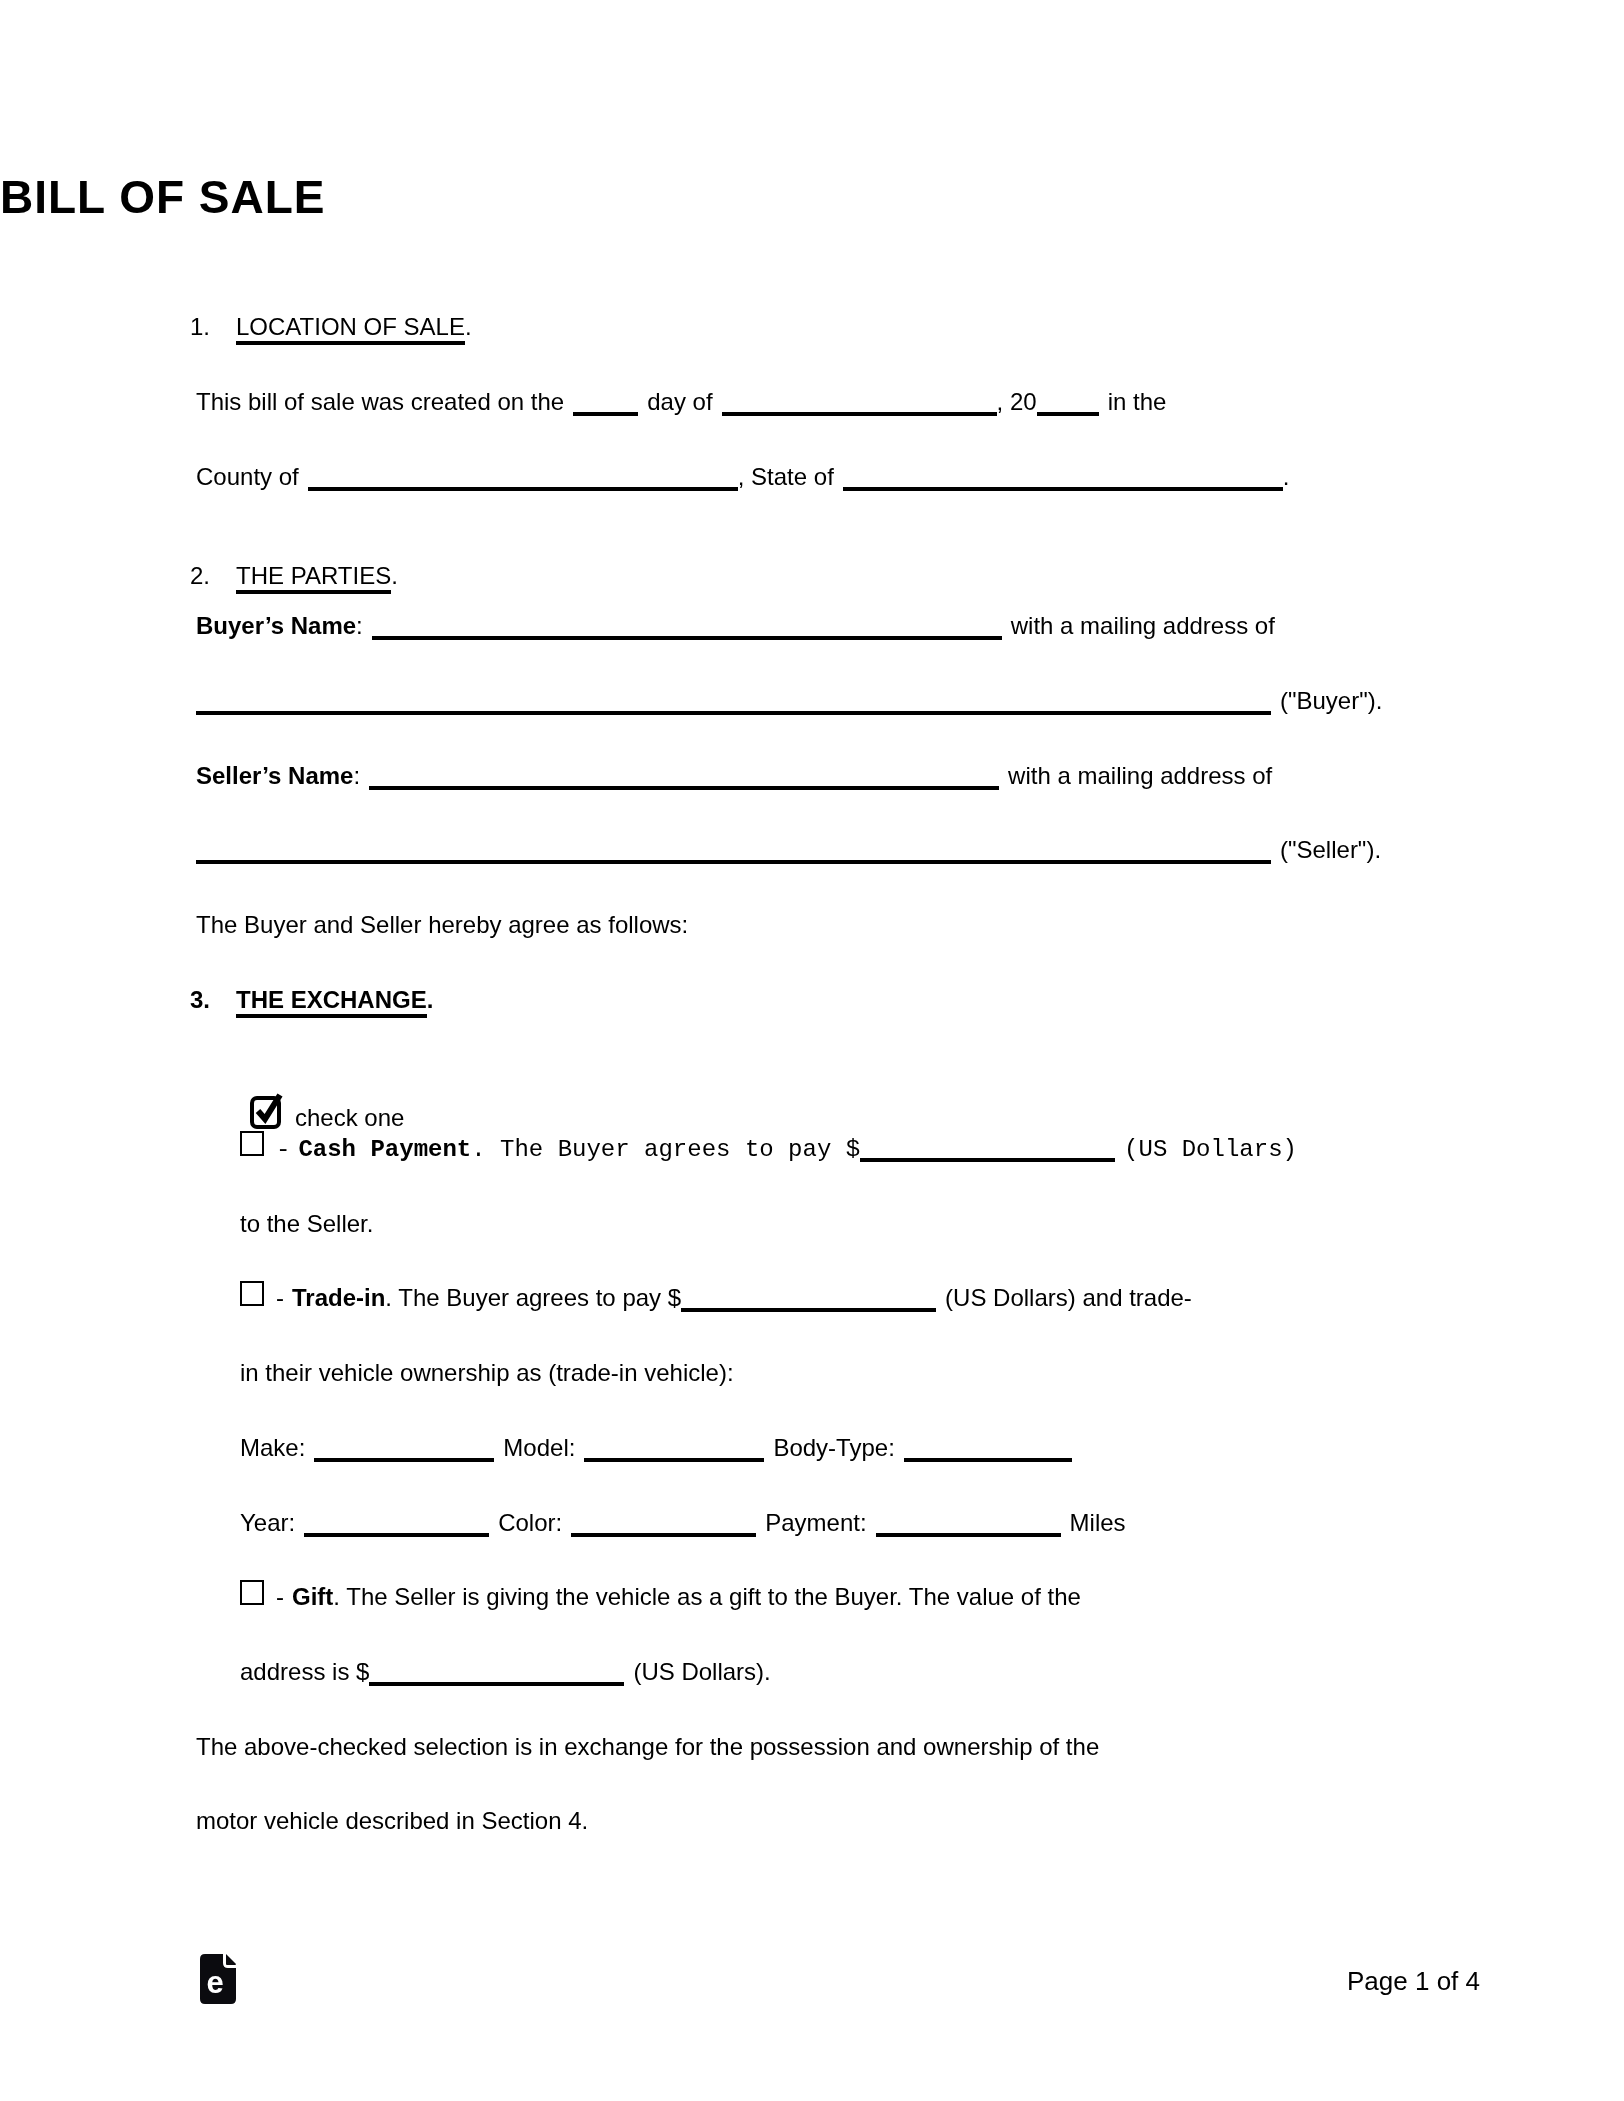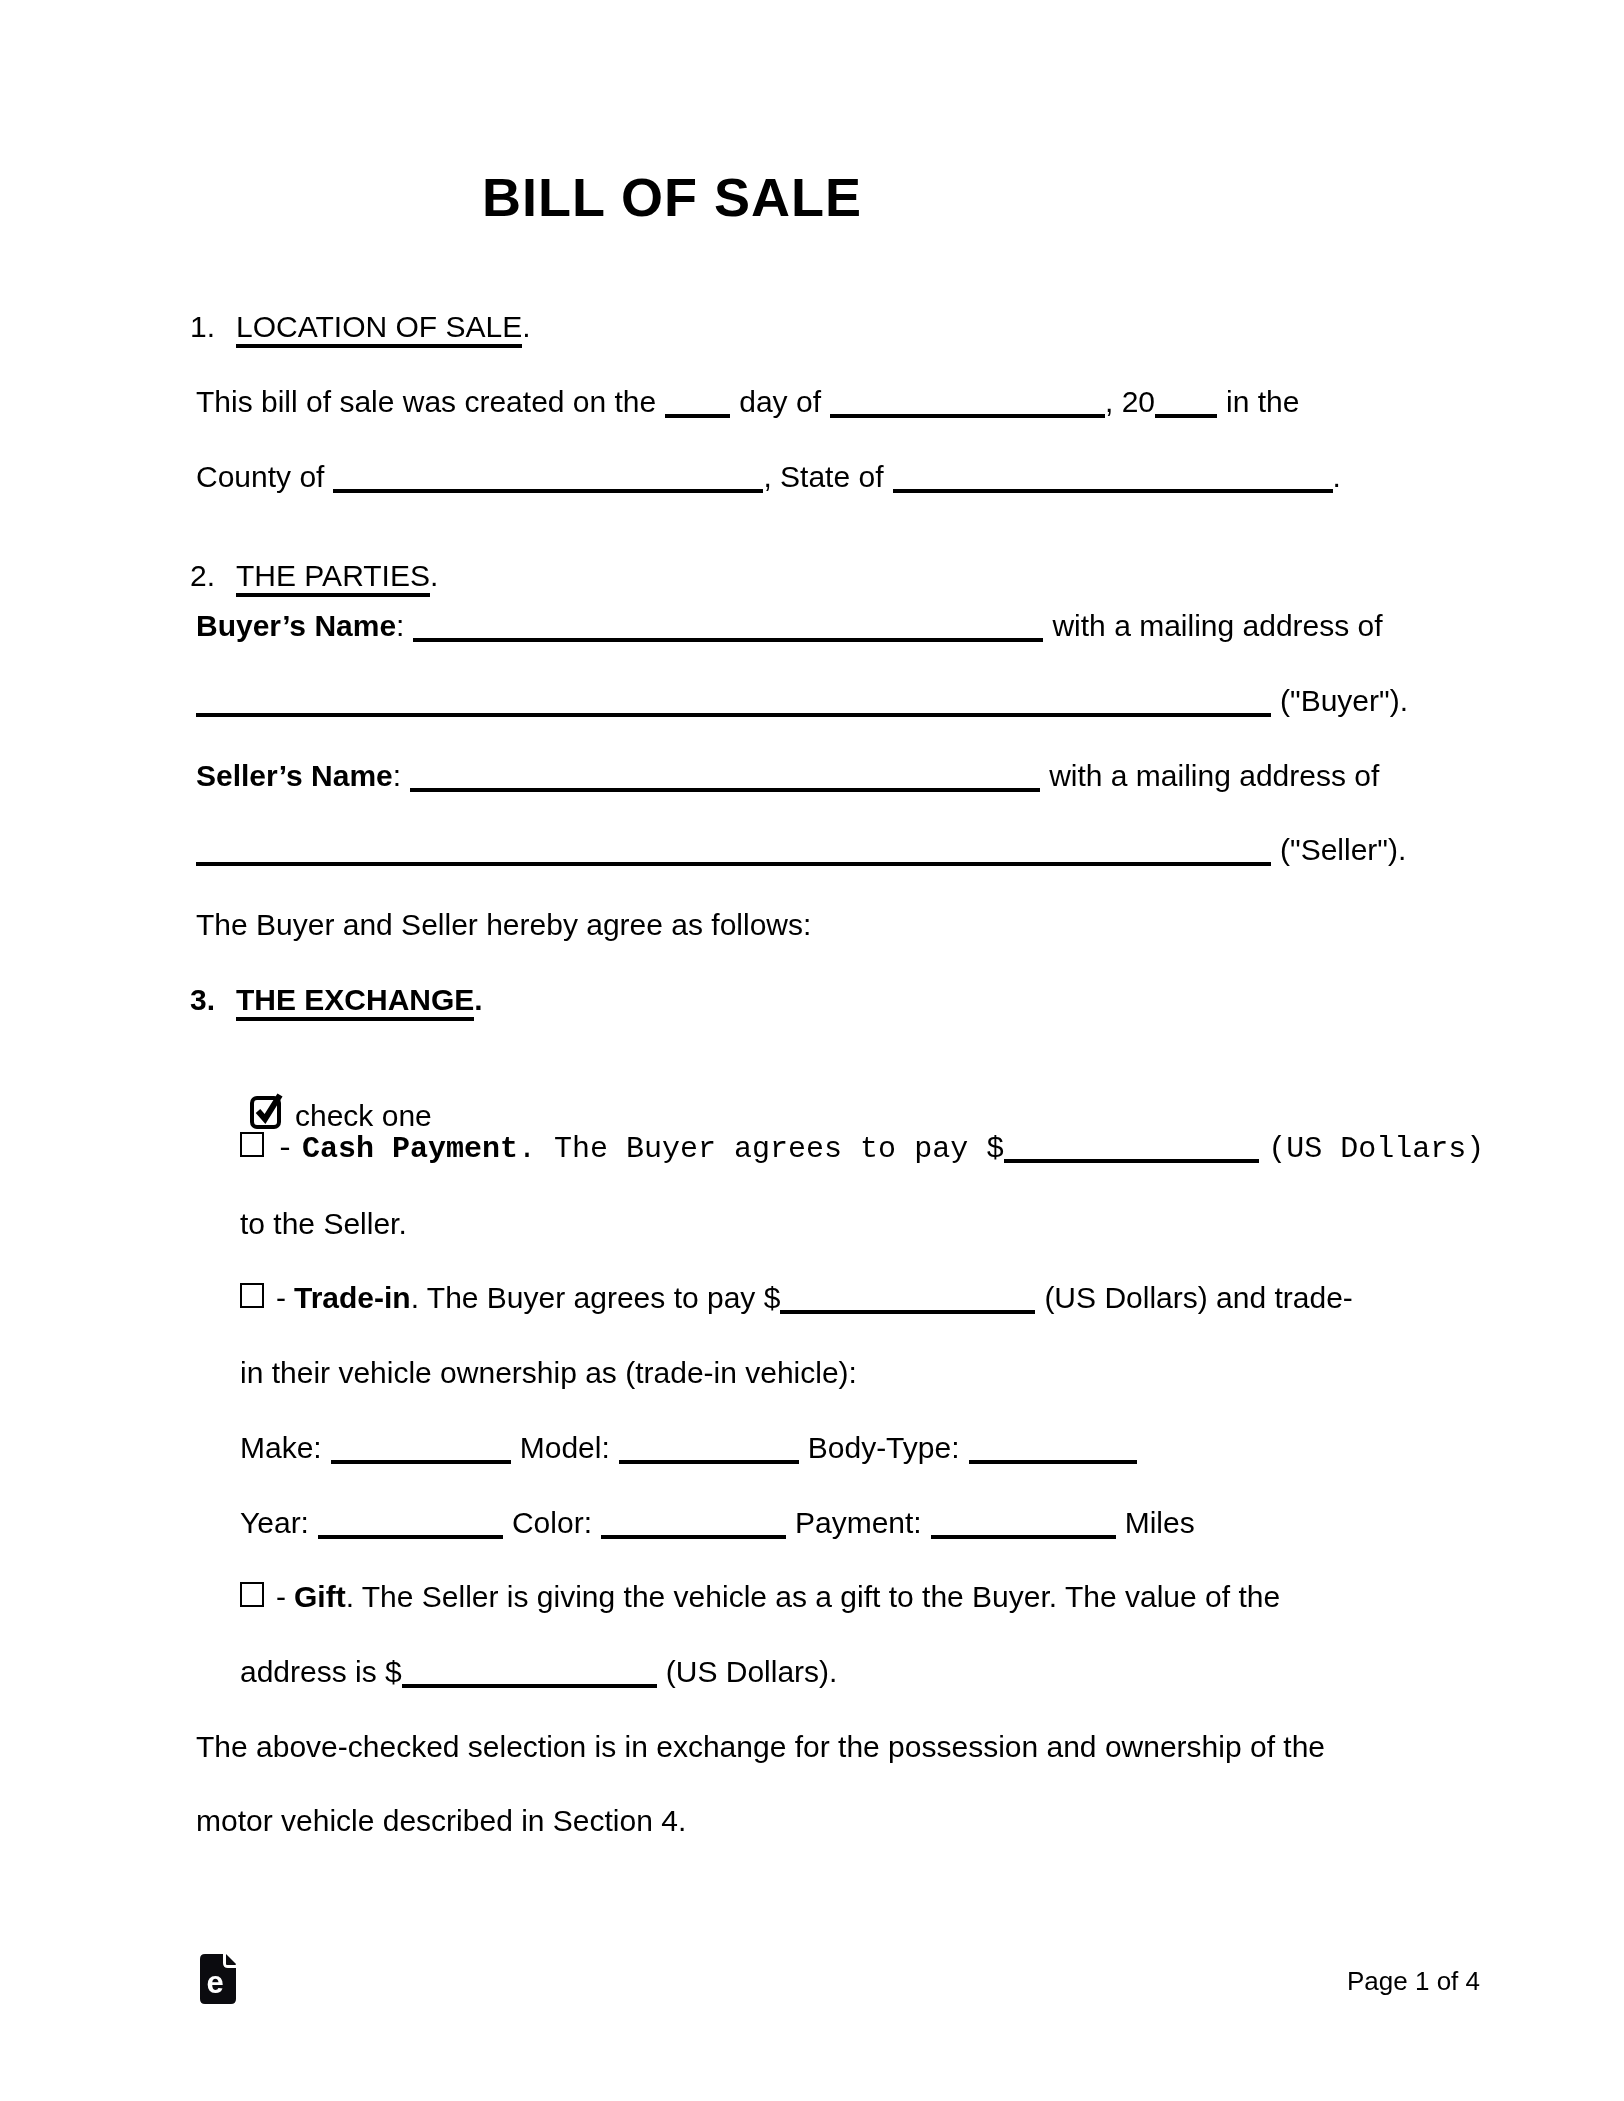--- a/index.html
+++ b/index.html
@@ -2,24 +2,24 @@
 <html><head>
 <meta charset="utf-8">
 <style>
   * { margin:0; padding:0; }
   html,body { background:#ffffff; }
   .page {
     position:relative; width:1624px; height:2101px; background:#ffffff;
     font-family:"Liberation Sans", sans-serif; color:#000000; overflow:hidden;
   }
   .title {
-    position:absolute; left:0; top:170px; width:1344px; text-align:center;
-    font-size:54px; font-weight:bold; line-height:54px; letter-spacing:1px;
+    position:absolute; left:0; top:170px; width:1344px; text-align:left;
+    font-size:46px; font-weight:bold; line-height:54px; letter-spacing:1px;
   }
-  .line { position:absolute; font-size:30px; line-height:36px; white-space:nowrap; }
+  .line { position:absolute; font-size:24px; line-height:36px; white-space:nowrap; }
   .hnum { display:inline-block; width:46px; }
   .ul { border-bottom:4px solid #000; padding-bottom:1px; }
   .b { font-weight:bold; }
   .blank {
     display:inline-block; border-bottom:4px solid #000; height:26px;
     vertical-align:-6px; margin:0 9px;
   }
   .blank.tl { margin-left:0; }
   .blank.tr { margin-right:0; }
   .cb {

